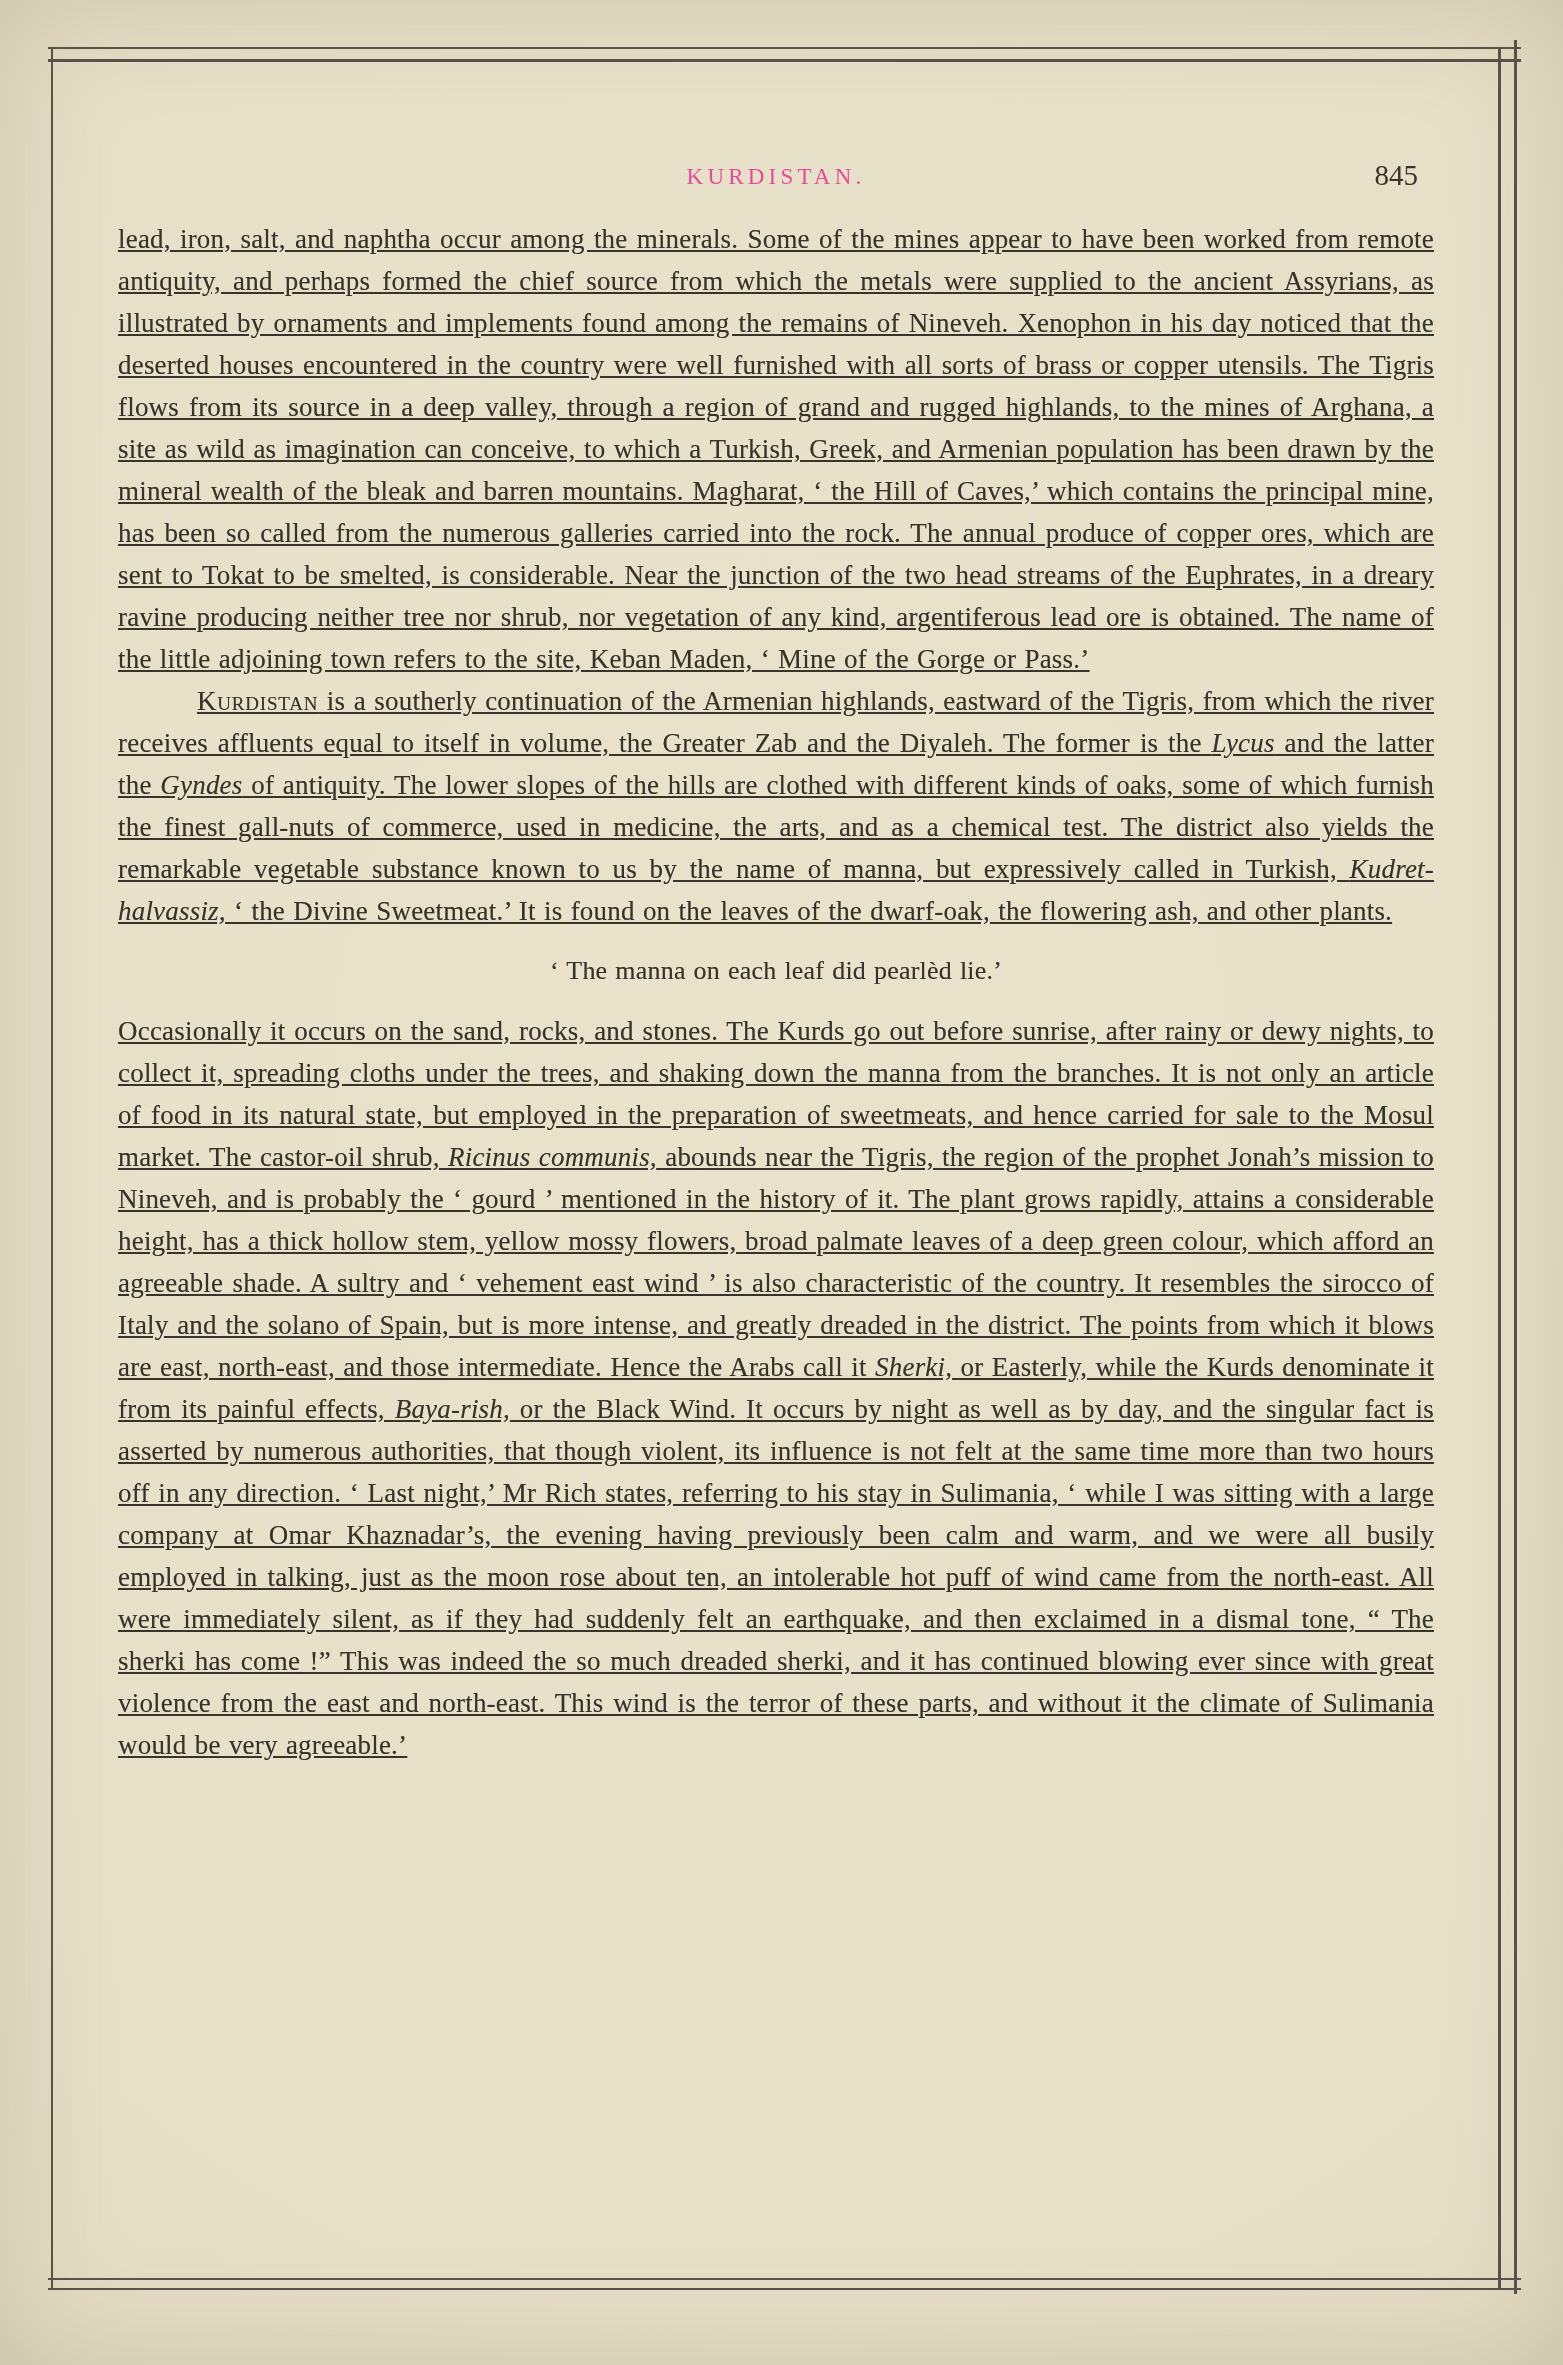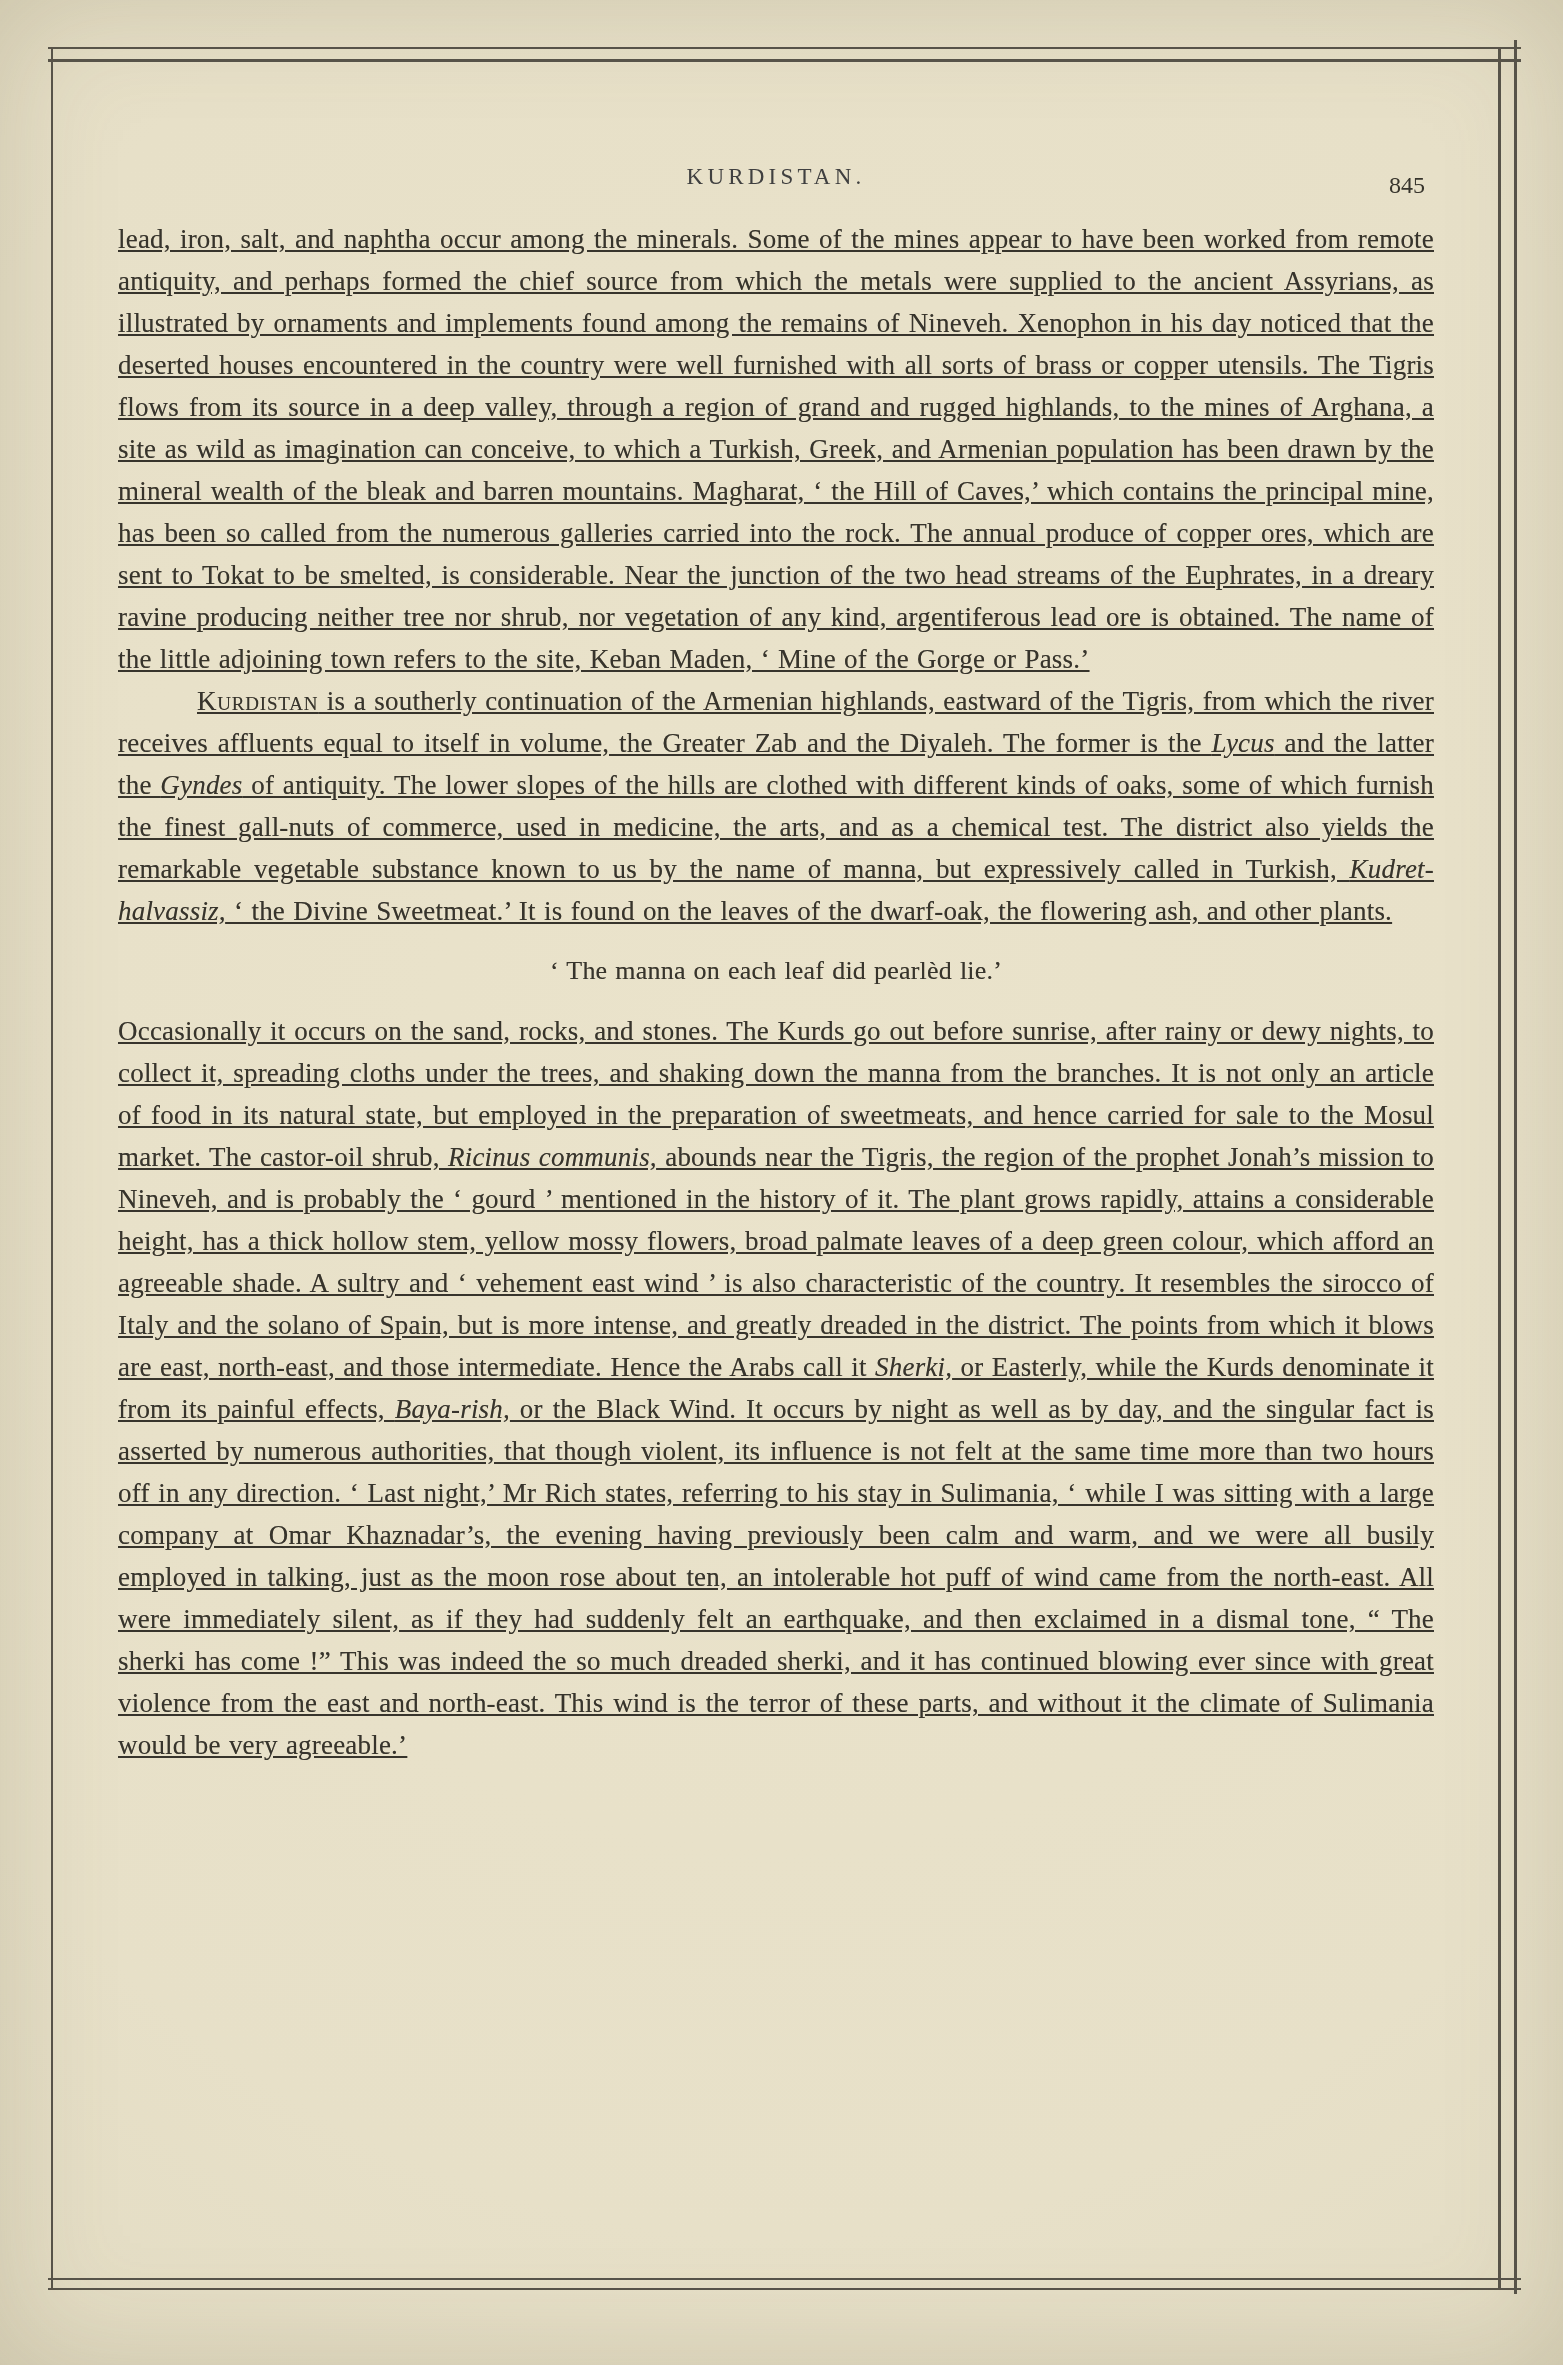--- a/index.html
+++ b/index.html
@@ -43,29 +43,28 @@
     height: 37px;
     margin-bottom: 22px;
   }
   .running-title {
     position: absolute;
     left: 50%;
     transform: translateX(-50%);
     top: 5px;
     font-size: 23px;
     letter-spacing: 4.2px;
-    color: #404040;
+    color: #ec4899;
   }
   .page-number {
     position: absolute;
-    right: 9px;
+    right: 16px;
     top: 0;
-    font-size: 24px;
+    font-size: 29px;
     color: #37342c;
-    margin-top: 13px;
   }
 
   .text-block {
     font-size: 27px;
     line-height: 42px;
     text-align: justify;
     text-justify: inter-word;
     letter-spacing: 0.2px;
     word-spacing: 1.3px;
     text-shadow: 0 0 0.4px rgba(55, 50, 40, 0.45);

